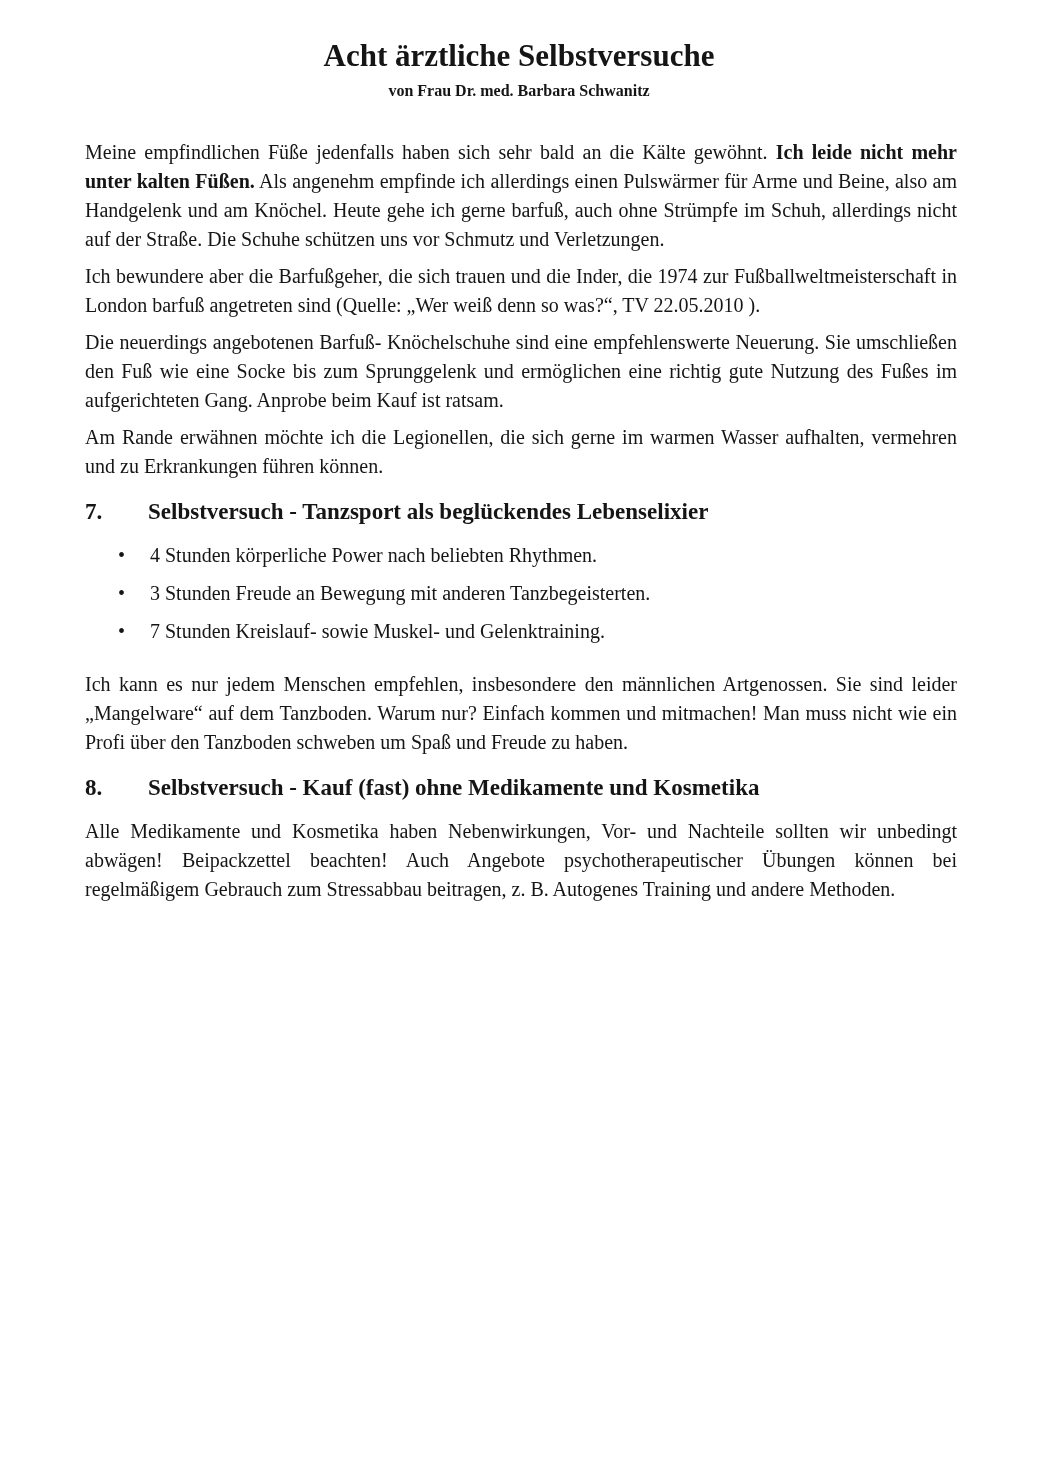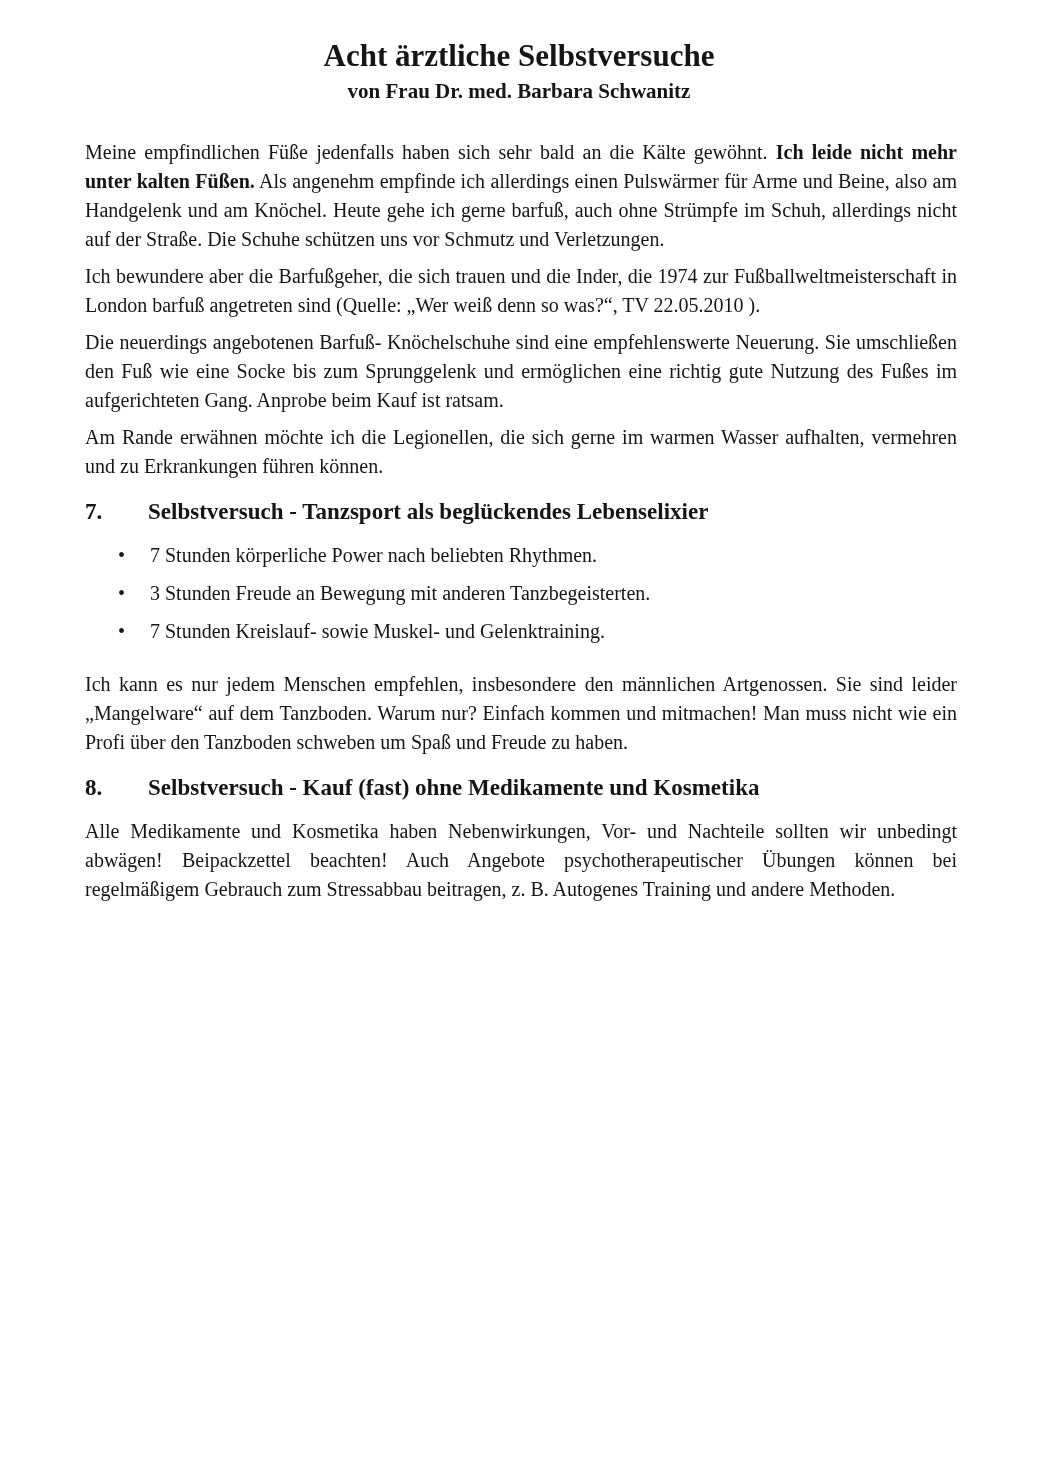--- a/index.html
+++ b/index.html
@@ -7,21 +7,21 @@
     position: relative;
     width: 1038px;
     height: 1402px;
     background: #ffffff;
     overflow: hidden;
     font-family: "Liberation Serif", serif;
     color: #151515;
   }
   .header { padding-top: 38px; text-align: center; }
   .doc-title { font-size: 31px; font-weight: bold; line-height: 36px; margin: 0; }
-  .doc-subtitle { font-size: 21px; font-weight: bold; line-height: 26px; margin: 4px 0 0 0; }
+  .doc-subtitle { font-size: 16px; font-weight: bold; line-height: 26px; margin: 4px 0 0 0; }
   .content {
     width: 872px;
     margin: 34px 0 0 85px;
     font-size: 20px;
     line-height: 29px;
     text-align: justify;
     hyphens: manual;
     -webkit-hyphens: manual;
   }
   p.para { margin: 4px 0 8px 0; }
@@ -76,21 +76,21 @@
 
     <div class="section-heading">
       <span class="sec-num">7.</span>
       <span>Selbstversuch - Tanzsport als beglückendes Lebenselixier</span>
     </div>
 
 
     <ul class="bullet-list">
       <li class="bullet-item">
         <span class="bullet-glyph">•</span>
-        <span>7 Stunden körperliche Power nach beliebten Rhythmen.</span>
+        <span>4 Stunden körperliche Power nach beliebten Rhythmen.</span>
       </li>
       <li class="bullet-item">
         <span class="bullet-glyph">•</span>
         <span>3 Stunden Freude an Bewegung mit anderen Tanzbegeisterten.</span>
       </li>
       <li class="bullet-item">
         <span class="bullet-glyph">•</span>
         <span>7 Stunden Kreislauf- sowie Muskel- und Gelenktraining.</span>
       </li>
     </ul>

